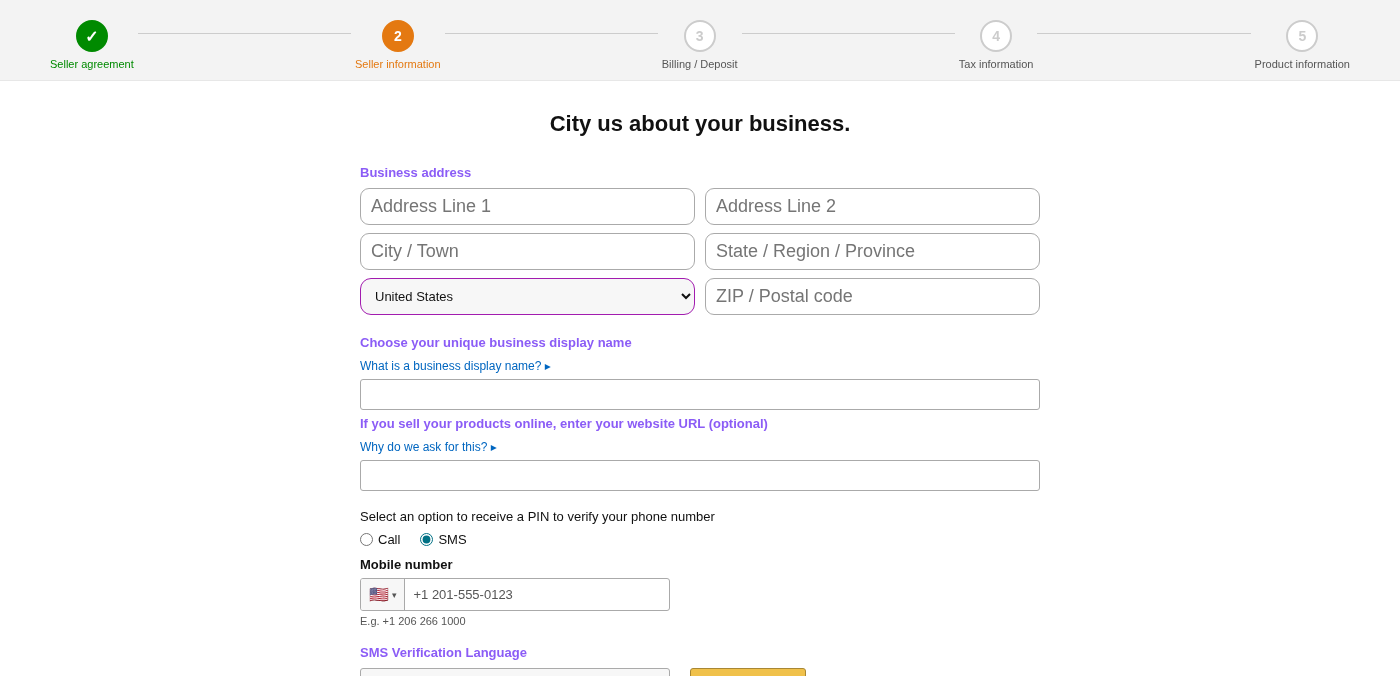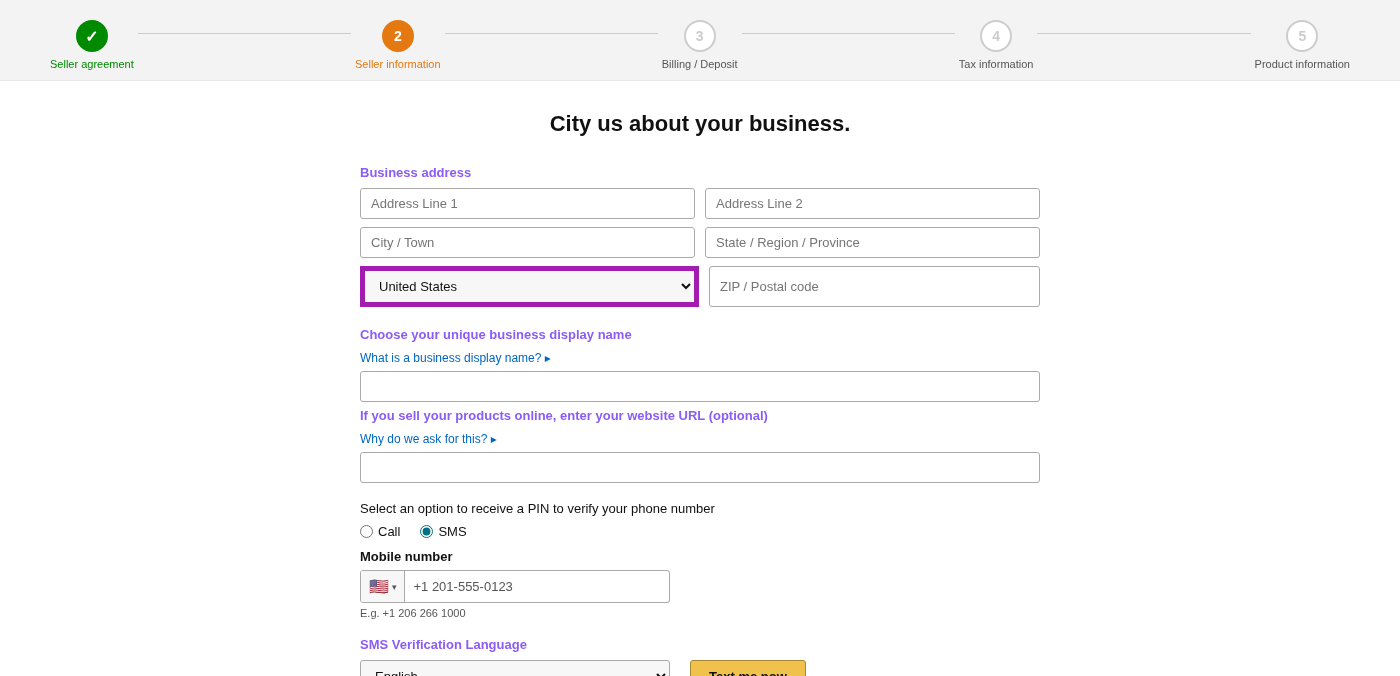--- a/index.html
+++ b/index.html
@@ -108,32 +108,32 @@
     .input-row {
       display: flex;
       gap: 10px;
       margin-bottom: 8px;
     }
 
     .input-field {
       flex: 1;
       padding: 7px 10px;
       border: 1px solid #aaa;
-      border-radius: 3px;
-      font-size: 13px;
+      border-radius: 9px;
+      font-size: 18px;
       color: #14532d;
       background: #fff;
       outline: none;
     }
 
     .select-field {
       flex: 1;
       padding: 7px 10px;
-      border: 5px solid #a21caf;
-      border-radius: 0;
+      border: 1px solid #a21caf;
+      border-radius: 11px;
       font-size: 13px;
       color: #111;
       background: #f7f7f7;
       outline: none;
       appearance: auto;
     }
 
     .business-name-section {
       margin-top: 20px;
       margin-bottom: 6px;

